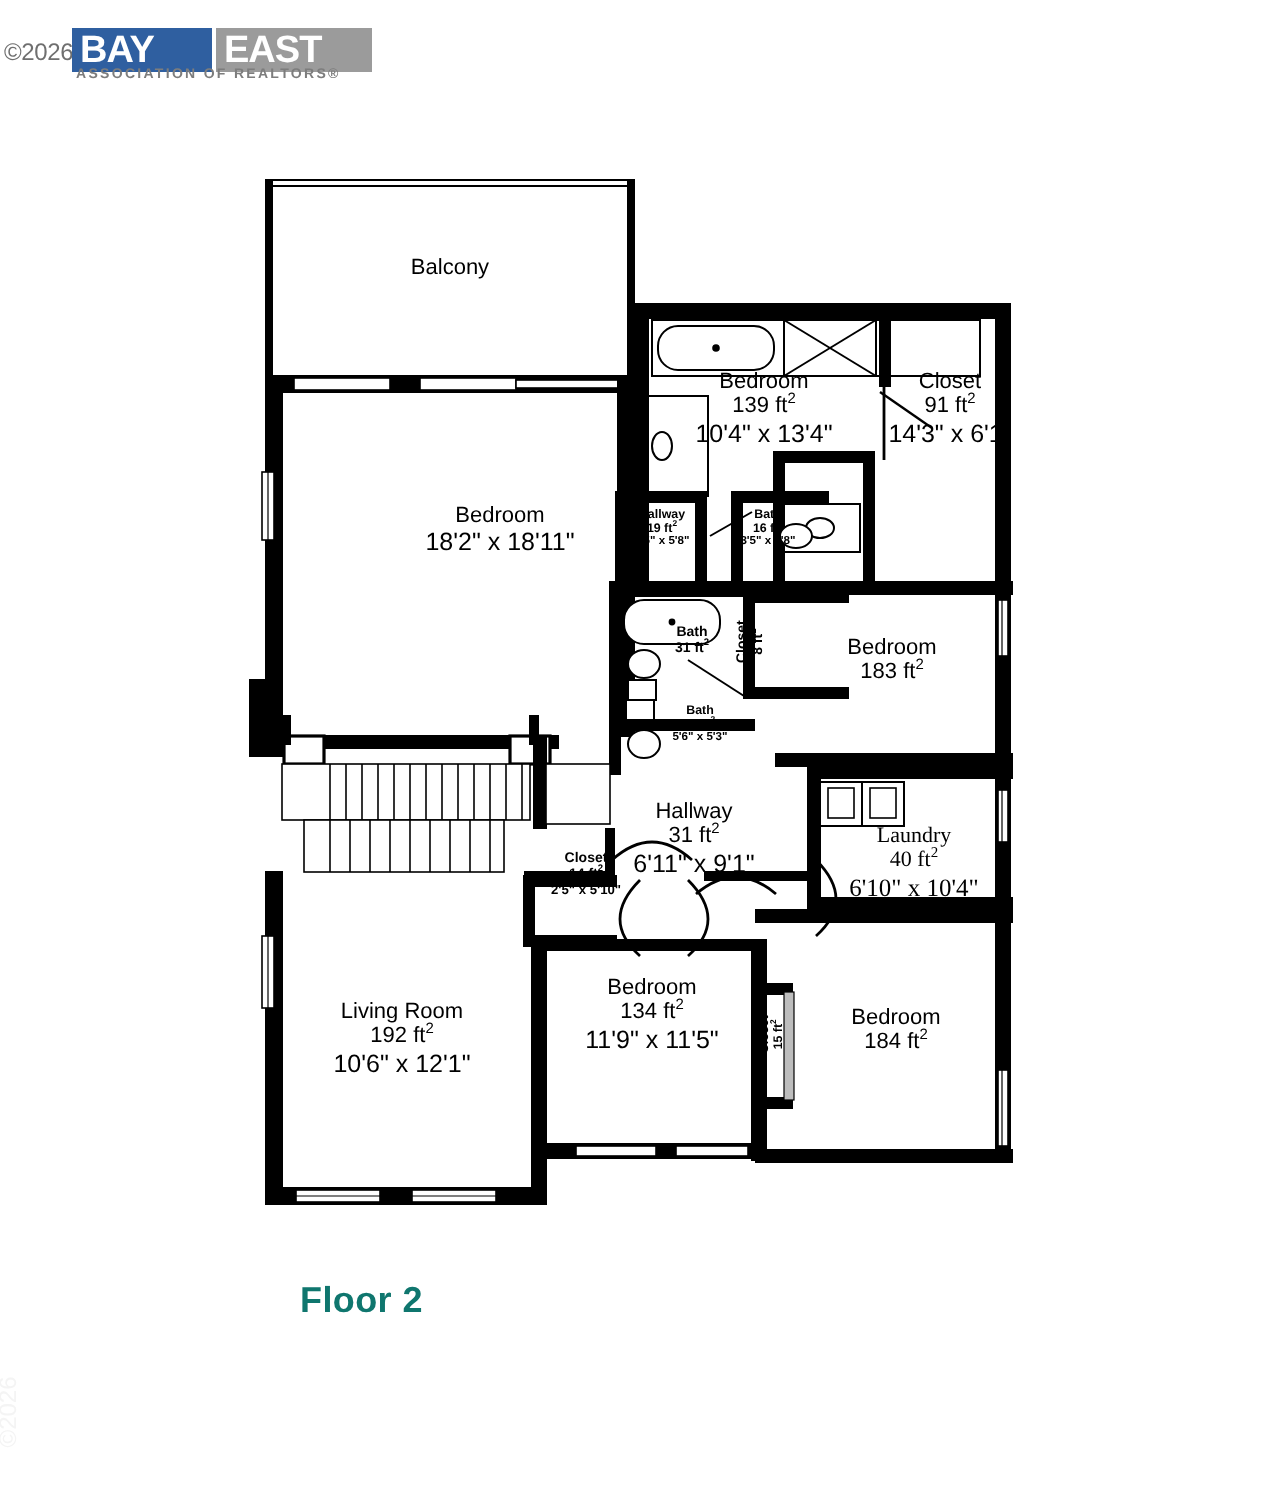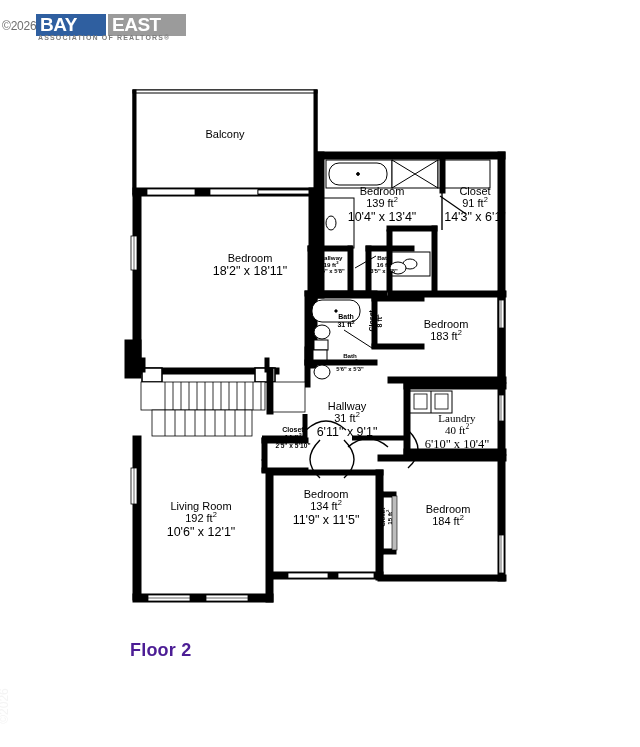--- a/index.html
+++ b/index.html
@@ -24,21 +24,21 @@
   .lbl.big .nm,.lbl.big .ar{font-size:11px;}
   .lbl.tiny{line-height:1.15;}
   .lbl.tiny .nm{font-size:6.2px;font-weight:bold;}
   .lbl.tiny .ar{font-size:6.2px;font-weight:bold;}
   .lbl.tiny .dm{font-size:5.8px;font-weight:bold;}
   .lbl.small .nm{font-size:7px;font-weight:bold;}
   .lbl.small .ar{font-size:7px;font-weight:bold;}
   .lbl.small .dm{font-size:6.6px;font-weight:bold;}
   .lbl sup{font-size:.68em;vertical-align:super;line-height:0;}
   .vert{transform:rotate(-90deg);transform-origin:center center;}
-  #floor-title{position:absolute;left:130px;top:640px;font-size:18px;font-weight:bold;color:#4c1d95;letter-spacing:.2px;}
+  #floor-title{position:absolute;left:150px;top:640px;font-size:18px;font-weight:bold;color:#0f766e;letter-spacing:.2px;}
 </style>
 </head>
 <body>
 
 <div id="logo-bar">
   <span id="copyright-top">©2026</span>
   <svg id="logo-mark" width="150" height="22" viewBox="0 0 150 22">
     <rect x="0" y="0" width="70" height="22" fill="#2f5fa0"></rect>
     <rect x="72" y="0" width="78" height="22" fill="#9b9b9b"></rect>
     <text x="4" y="17" font-family="Liberation Sans, sans-serif" font-size="19" font-weight="bold" fill="#ffffff" letter-spacing="-0.5">BAY</text>

